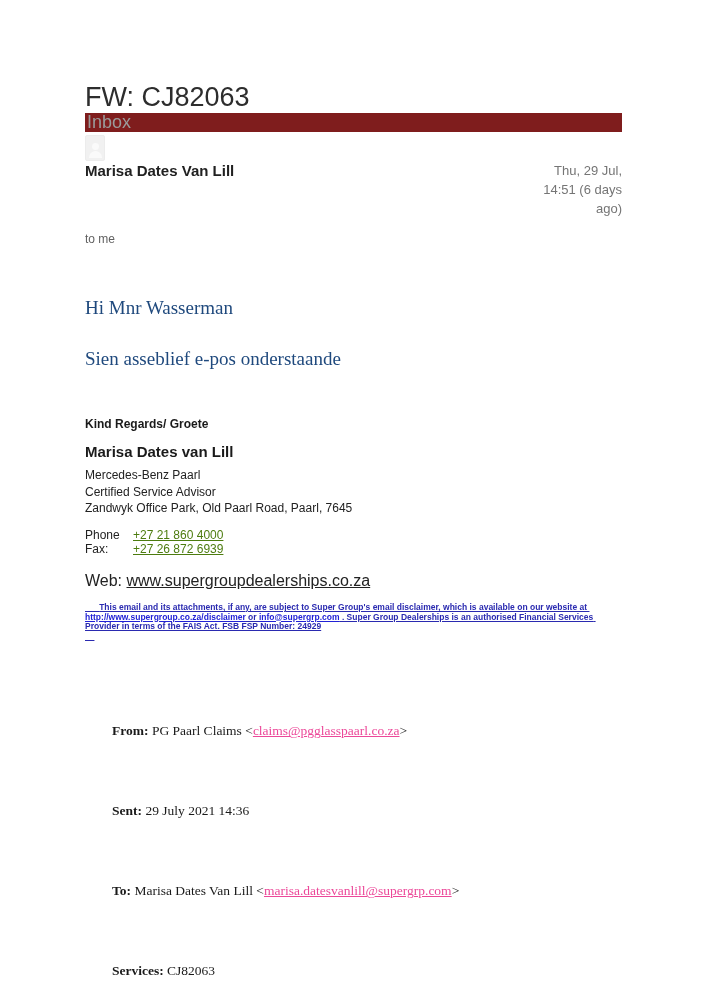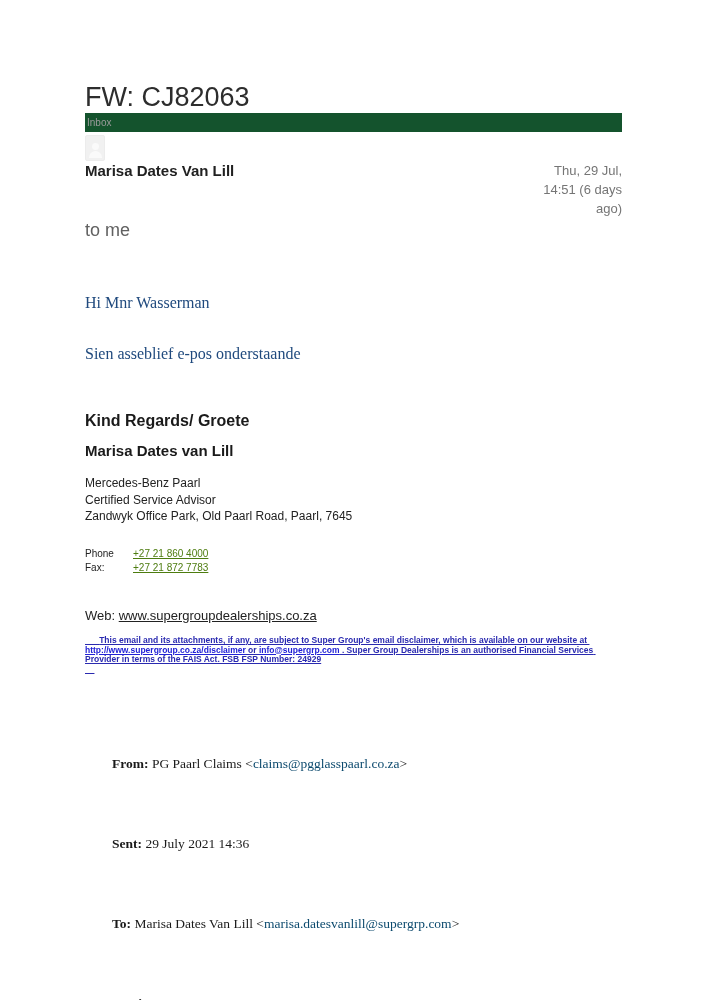--- a/index.html
+++ b/index.html
@@ -11,76 +11,76 @@
     overflow: hidden;
   }
   .wrapper { padding: 86px 0 0 85px; width: 622px; }
   .content { width: 537px; }
 
   .subject {
     font-size: 27px; line-height: 22px; font-weight: 400;
     color: #2d2d2d; margin-bottom: 5px;
   }
   .inbox-bar {
-    background: #14532d; height: 19px; line-height: 19px;
-    font-size: 10px; color: #9b9b9b; padding-left: 2px;
+    background: #7f1d1d; height: 19px; line-height: 19px;
+    font-size: 18px; color: #9b9b9b; padding-left: 2px;
     margin-bottom: 3px;
   }
   .avatar {
     width: 20px; height: 26px; background: #f1f1f1;
     border: 1px solid #ececec; border-radius: 2px;
     position: relative; margin-bottom: 0;
   }
   .avatar .head {
     position: absolute; left: 6px; top: 7px;
     width: 7px; height: 7px; border-radius: 50%; background: #fafafa;
   }
   .avatar .body {
     position: absolute; left: 3px; top: 15px;
     width: 13px; height: 7px;
     border-radius: 7px 7px 0 0; background: #fafafa;
   }
   .header-row { display: flex; justify-content: space-between; align-items: flex-start; }
   .sender-name { font-size: 15px; font-weight: 700; color: #212121; padding-top: 1px; }
   .date { font-size: 13px; line-height: 19px; color: #757575; width: 82px; text-align: right; }
-  .to-me { font-size: 18px; color: #616161; margin-top: 2px; }
+  .to-me { font-size: 12px; color: #616161; margin-top: 14px; }
 
   .serif-blue {
     font-family: "Liberation Serif", serif;
-    font-size: 16px; line-height: 17px; color: #1f497d;
+    font-size: 19px; line-height: 17px; color: #1f497d;
     white-space: pre-wrap;
   }
   .greeting { margin-top: 19px; }
 
-  .regards { margin-top: 16px; font-size: 16px; font-weight: 700; color: #1a1a1a; }
+  .regards { margin-top: 16px; font-size: 12px; font-weight: 700; color: #1a1a1a; }
   .sig-name { margin-top: 12px; font-size: 15px; font-weight: 700; color: #1a1a1a; }
-  .company-block { margin-top: 16px; font-size: 12px; line-height: 16.5px; color: #222; }
-  .phones { margin-top: 22px; font-size: 10px; line-height: 14px; color: #222; }
+  .company-block { margin-top: 7px; font-size: 12px; line-height: 16.5px; color: #222; }
+  .phones { margin-top: 11px; font-size: 12px; line-height: 14px; color: #222; }
   .phone-row { display: flex; }
   .phone-label { width: 48px; }
   .phone-num { text-decoration: underline; color: #4d7c0f; }
 
   .mailto-row { margin-top: 9px; font-size: 11.5px; color: #222; }
   .email-link { font-size: 14px; color: #1155cc; text-decoration: underline; }
-  .web-row { margin-top: 33px; font-size: 13px; color: #222; }
+  .web-row { margin-top: 16px; font-size: 16px; color: #222; }
   .web-link { color: #222; text-decoration: underline; }
 
   .disclaimer {
     margin-top: 4px; font-size: 8.5px; line-height: 9.6px;
     color: #2a2ab0; white-space: pre-wrap; font-weight: 700; text-decoration: underline;
   }
   .disclaimer a, .disc-link { color: #2121d6; text-decoration: underline; cursor: pointer; }
 
   .fwd-block {
     margin-top: 34px; font-family: "Liberation Serif", serif;
     font-size: 13.5px; line-height: 16px; color: #1a1a1a;
     white-space: pre-wrap;
   }
   .fwd-label { font-weight: 700; }
-  .fwd-link { color: #0c4a6e; cursor: pointer; }
+  .fwd-link { color: #ec4899; text-decoration: underline; cursor: pointer; }
 </style>
 </head>
 <body>
 
 <div class="wrapper">
   <div class="content">
 
     <div class="subject">FW: CJ82063</div>
 
     <div class="inbox-bar">
@@ -113,21 +113,21 @@
       <div>Zandwyk Office Park, Old Paarl Road, Paarl, 7645</div>
     </div>
 
     <div class="phones">
       <div class="phone-row">
         <span class="phone-label">Phone</span>
         <span class="phone-num">+27 21 860 4000</span>
       </div>
       <div class="phone-row">
         <span class="phone-label">Fax:</span>
-        <span class="phone-num">+27 21 872 7783</span>
+        <span class="phone-num">+27 26 872 6939</span>
       </div>
     </div>
 
 
     <div class="web-row">
       <span>Web: </span><span class="web-link">www.supergroupdealerships.co.za</span>
     </div>
 
     <div class="disclaimer">
       <span>This email and its attachments, if any, are subject to Super Group's email disclaimer, which is available on our website at </span><span class="disc-link">http://www.supergroup.co.za/disclaimer</span><span> or </span><span class="disc-link">info@supergrp.com</span><span> . Super Group Dealerships is an authorised Financial Services Provider in terms of the FAIS Act. FSB FSP Number: 24929</span>

